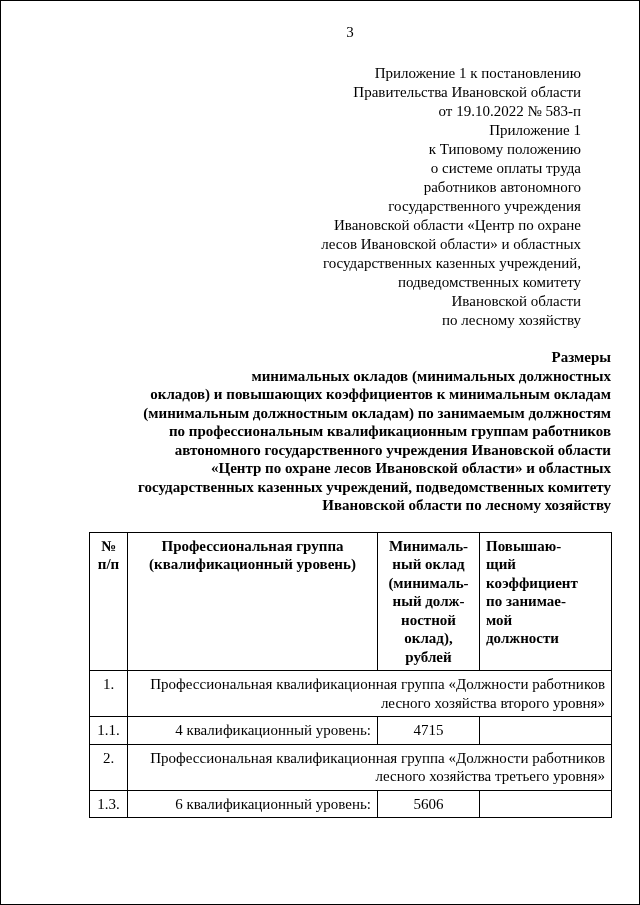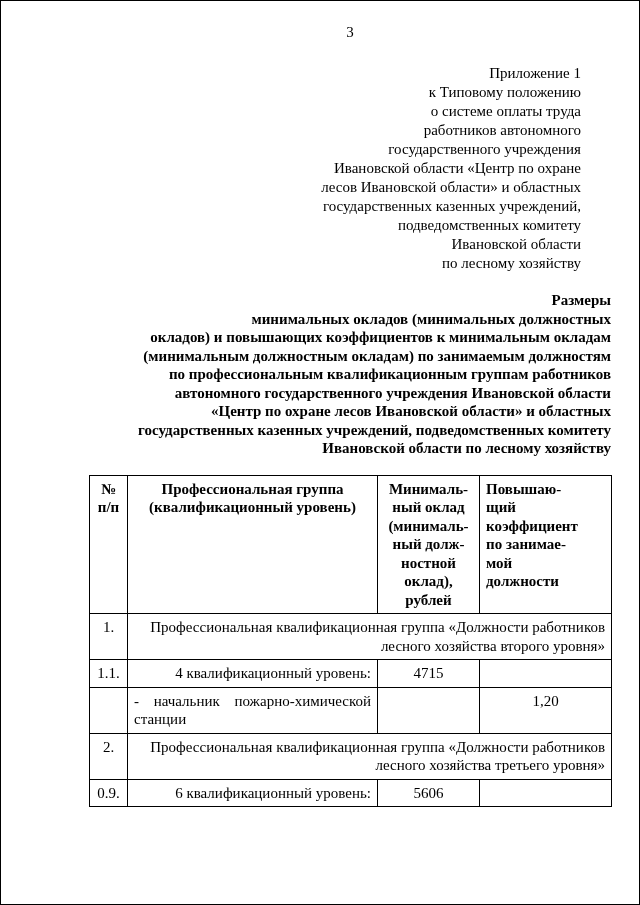--- a/index.html
+++ b/index.html
@@ -57,20 +57,23 @@
   td.c-coef { text-align: center; vertical-align: middle; }
   td.c-dash { text-align: justify; }
 </style>
 </head>
 <body>
 
 <div class="page">
 
   <div class="page-number">3</div>
 
+  <div class="ref-block">Приложение 1 к постановлению
+Правительства Ивановской области
+от 19.10.2022 № 583-п</div>
 
   <div class="ref-block second">Приложение 1
 к Типовому положению
 о системе оплаты труда
 работников автономного
 государственного учреждения
 Ивановской области «Центр по охране
 лесов Ивановской области» и областных
 государственных казенных учреждений,
 подведомственных комитету
@@ -120,34 +123,28 @@
         <td class="c-text" colspan="3">Профессиональная квалификационная группа «Должности работников лесного хозяйства второго уровня»</td>
       </tr>
 
       <tr>
         <td class="c-num">1.1.</td>
         <td class="c-text">4 квалификационный уровень:</td>
         <td class="c-val">4715</td>
         <td class="c-coef"></td>
       </tr>
 
-      <tr>
-        <td class="c-num"></td>
-        <td class="c-text c-dash">- начальник пожарно-химической станции</td>
-        <td class="c-val"></td>
-        <td class="c-coef">1,20</td>
-      </tr>
 
       <tr>
         <td class="c-num">2.</td>
         <td class="c-text" colspan="3">Профессиональная квалификационная группа «Должности работников лесного хозяйства третьего уровня»</td>
       </tr>
 
       <tr>
-        <td class="c-num">0.9.</td>
+        <td class="c-num">1.3.</td>
         <td class="c-text">6 квалификационный уровень:</td>
         <td class="c-val">5606</td>
         <td class="c-coef"></td>
       </tr>
     </tbody>
   </table>
 
 </div>
 
 </body></html>

